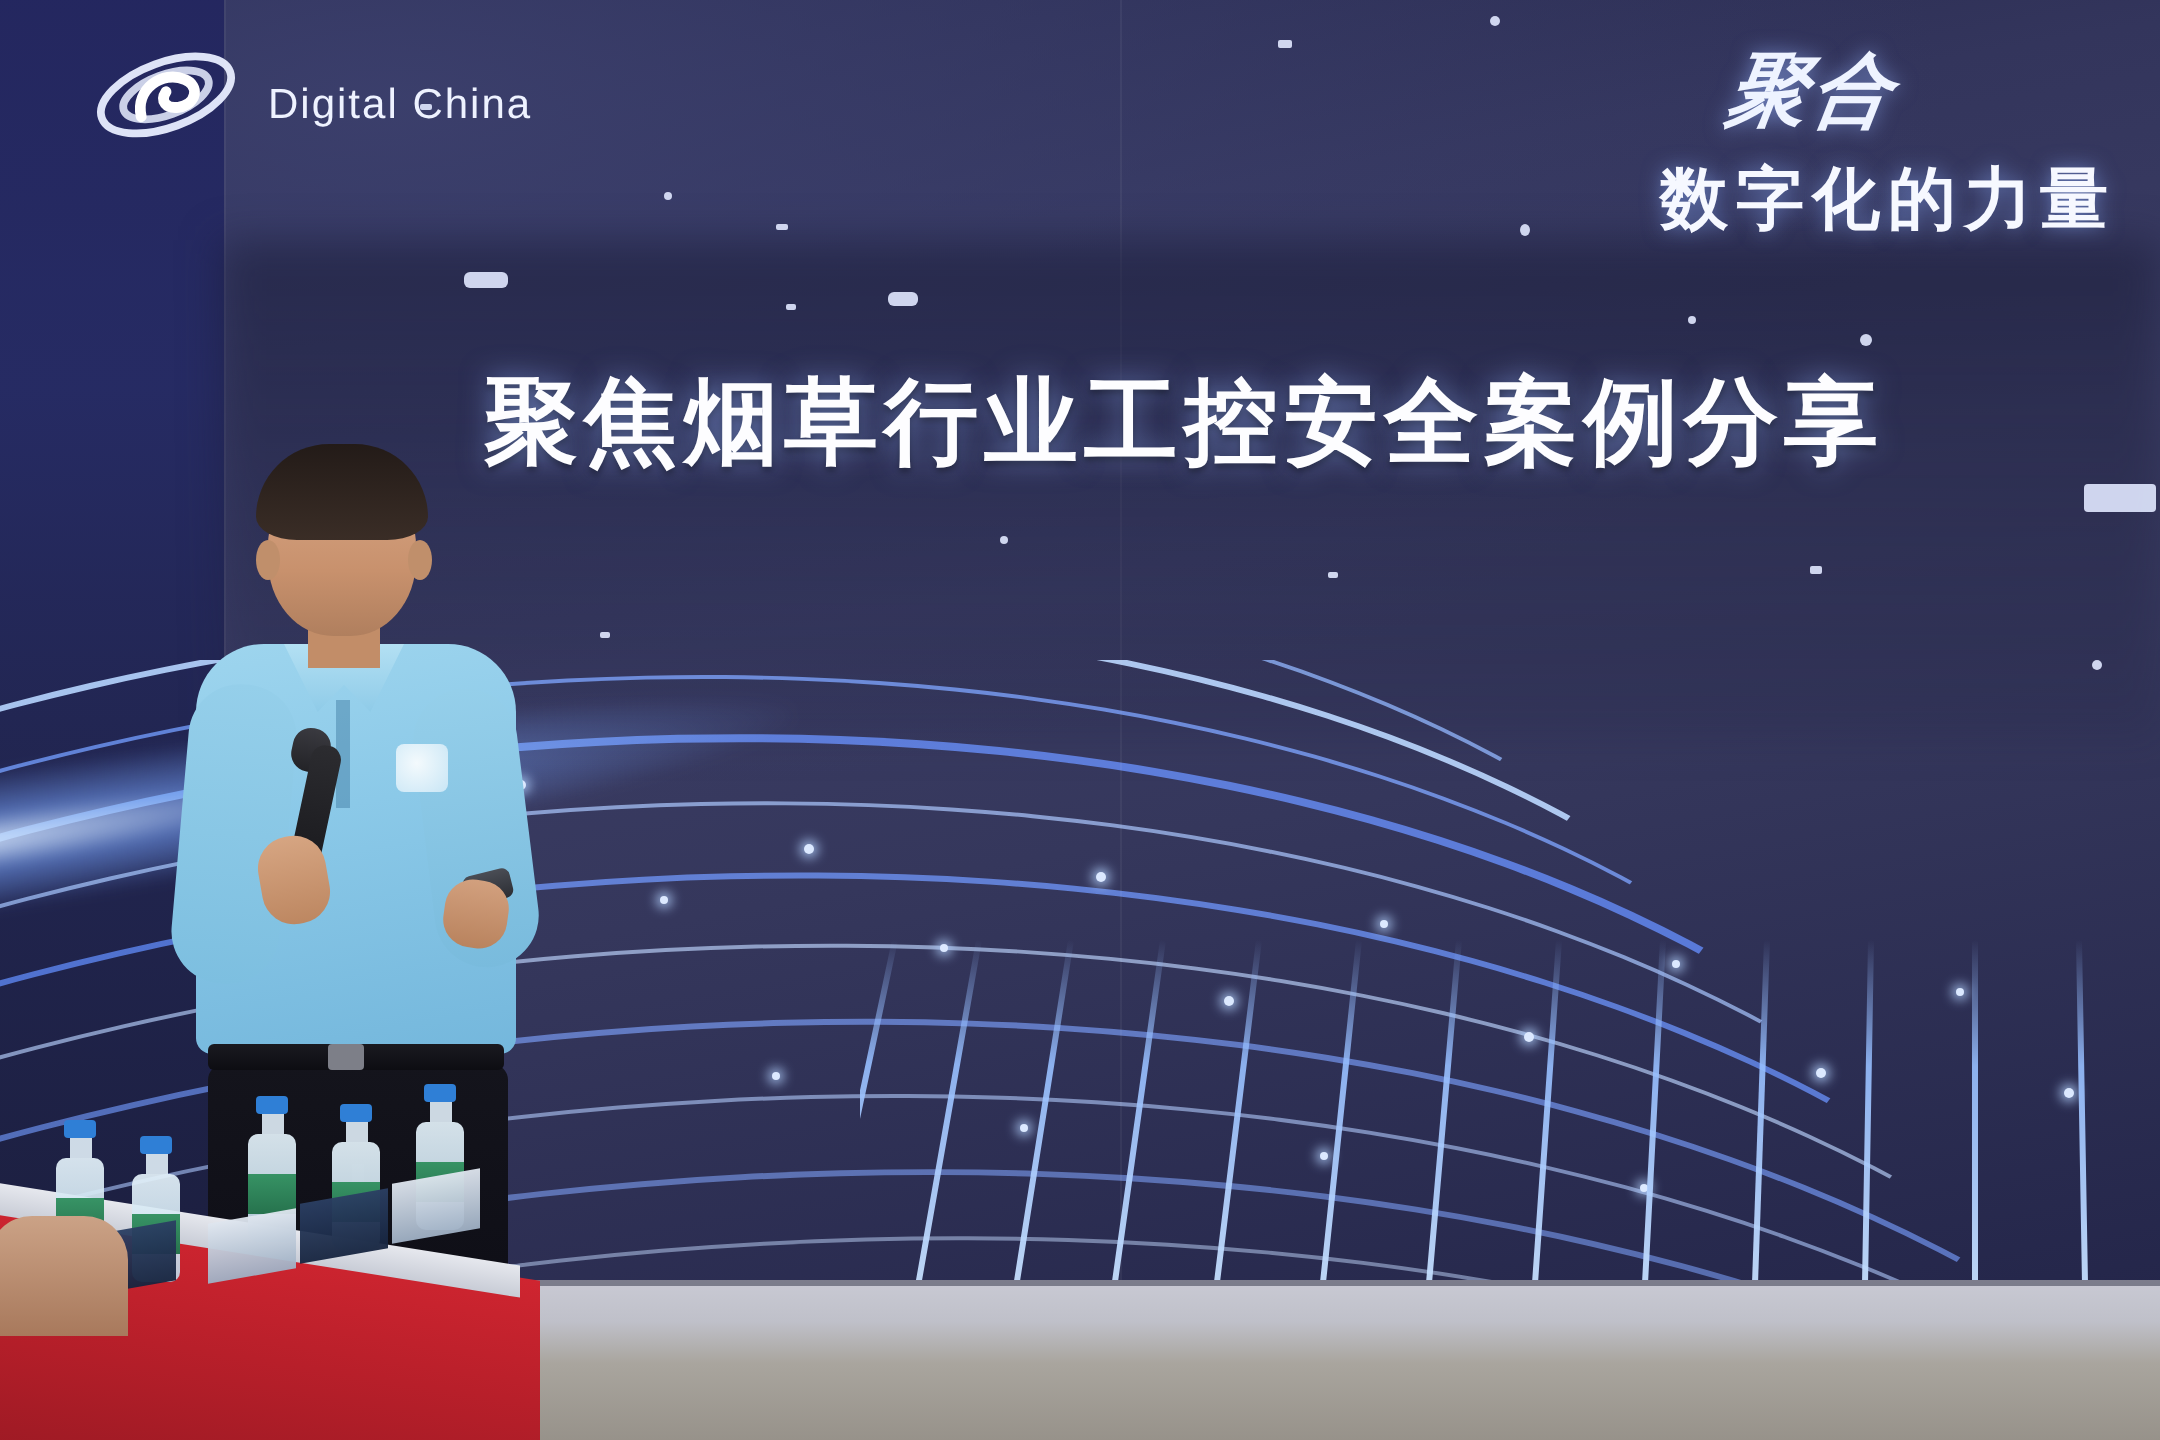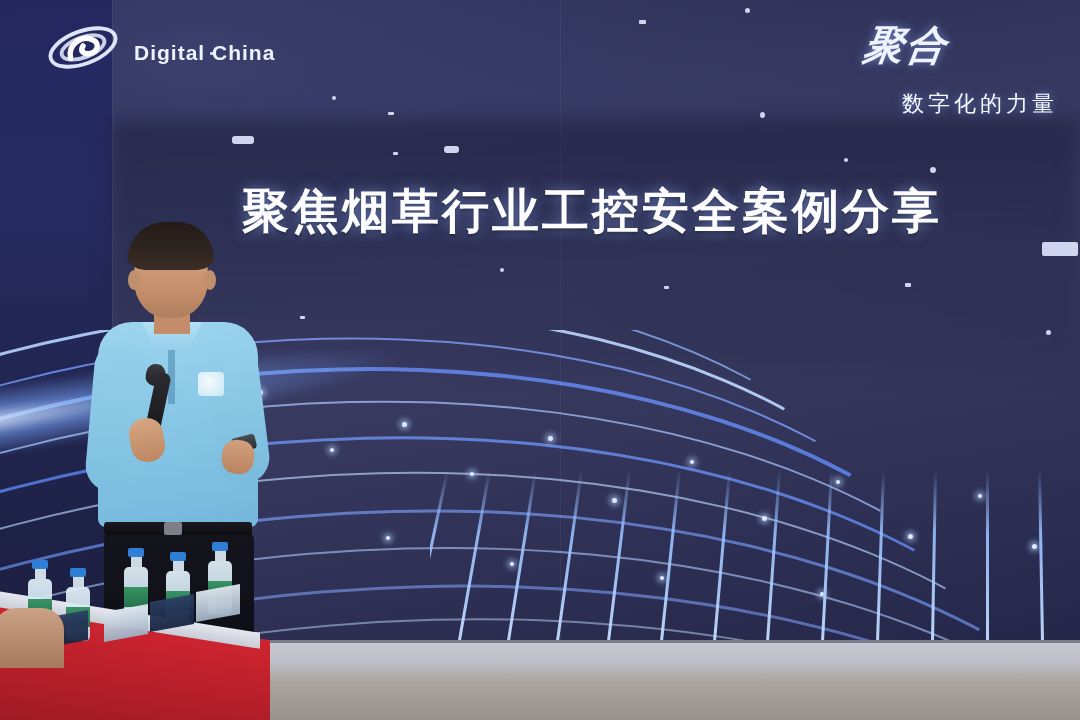--- a/index.html
+++ b/index.html
@@ -79,31 +79,31 @@
     font-size:31px;font-weight:700;color:#ffffff;letter-spacing:2px;
     text-shadow:0 0 12px rgba(120,160,255,.6),0 2px 3px rgba(0,0,0,.4);
   }
 
   
   .brand{position:absolute;left:44px;top:18px;display:flex;align-items:center;gap:12px;}
   .brand-mark{width:78px;height:62px;}
   .brand-text{display:flex;flex-direction:column;line-height:1;}
   .brand-cn{font-size:31px;font-weight:700;color:#fff;letter-spacing:4px;
     text-shadow:0 0 10px rgba(140,170,255,.5);}
-  .brand-en{font-size:21px;font-weight:700;color:#eef2ff;letter-spacing:1px;margin-top:6px;}
+  .brand-en{font-size:21px;font-weight:400;color:#eef2ff;letter-spacing:1px;margin-top:6px;}
 
   
   .slogan{position:absolute;right:22px;top:18px;text-align:right;}
   .slogan-cal{
     font-family:"DejaVu Serif",serif;font-size:40px;font-weight:700;color:#eef3ff;
     font-style:italic;letter-spacing:2px;transform:skewX(-8deg);
     text-shadow:0 0 10px rgba(150,180,255,.6);display:block;margin-right:110px;
   }
   .slogan-sub{
-    font-size:22px;font-weight:400;color:#f6f8ff;letter-spacing:4px;margin-top:16px;
+    font-size:34px;font-weight:700;color:#f6f8ff;letter-spacing:4px;margin-top:4px;
     text-shadow:0 0 10px rgba(140,175,255,.55);display:block;
   }
 
   
   .floor{
     position:absolute;left:0;top:640px;width:1080px;height:80px;
     background:linear-gradient(180deg,#c9cad4 0%,#bfc0c9 26%,#a9a59e 52%,#97928a 100%);
   }
   .floor-edge{position:absolute;left:0;top:640px;width:1080px;height:3px;
     background:rgba(60,62,80,.55);}

